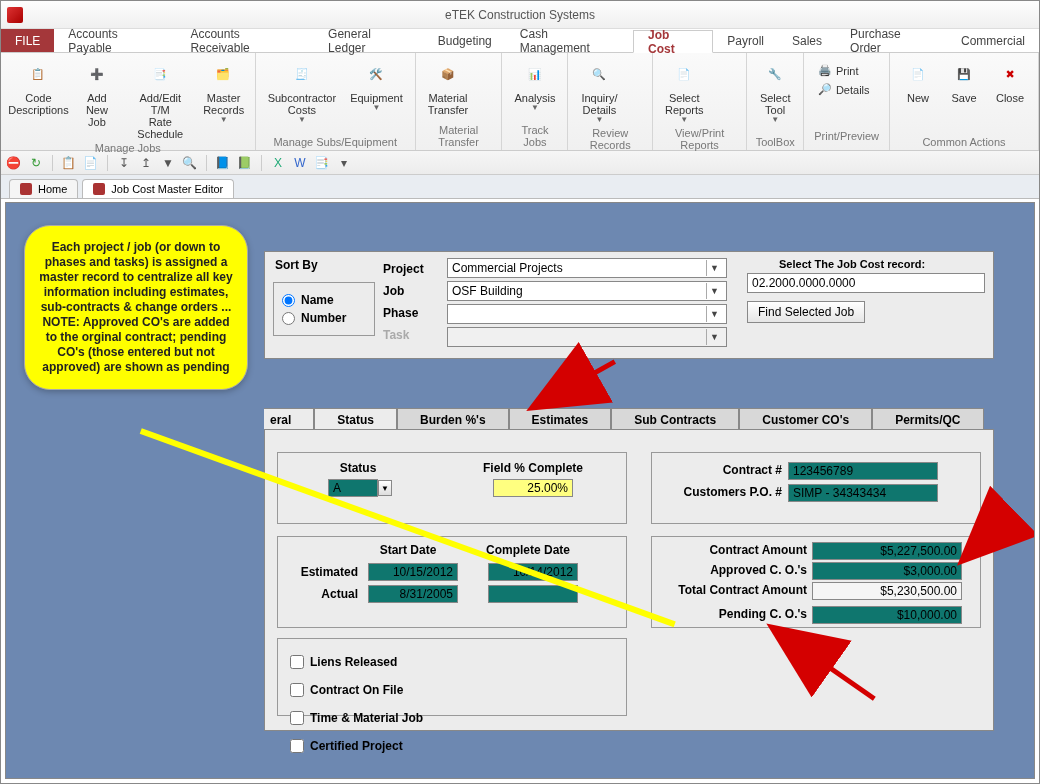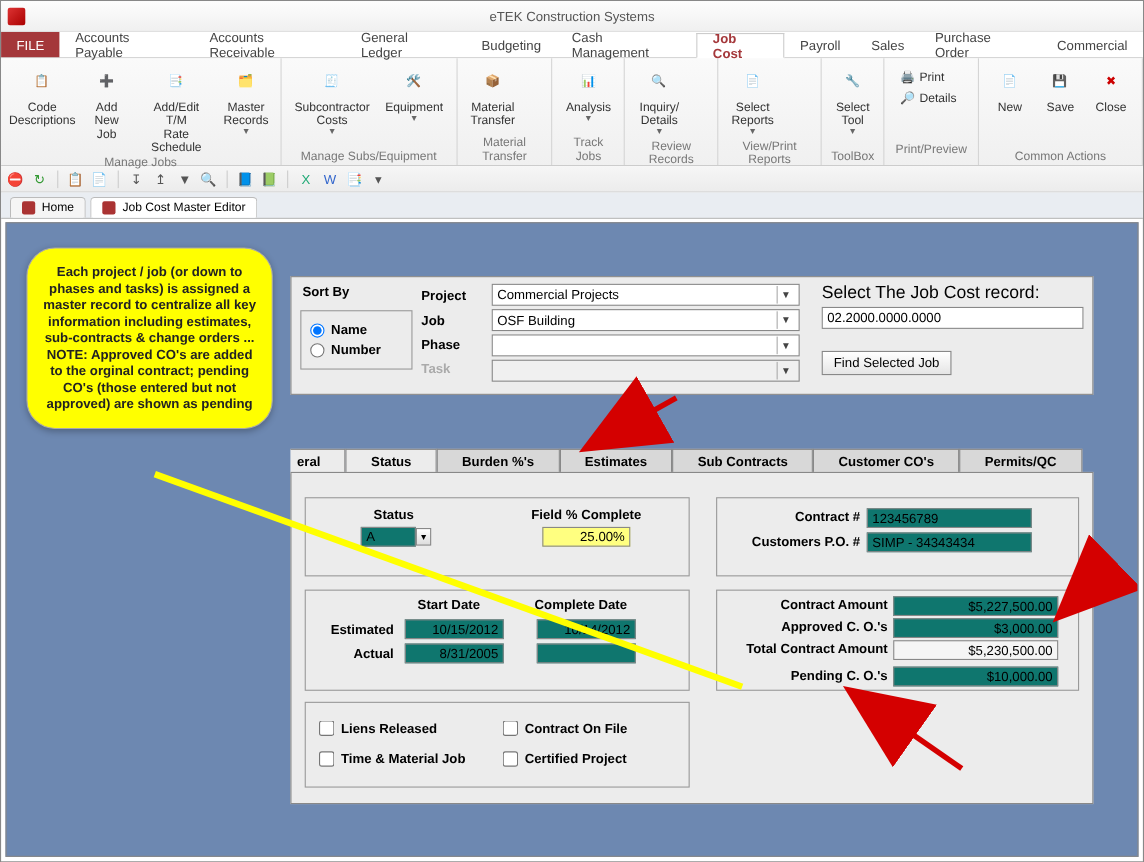--- a/index.html
+++ b/index.html
@@ -51,23 +51,23 @@
   .selpanel { position:absolute; left:258px; top:48px; width:730px; height:108px; background:#ececec; border:1px solid #888; padding:8px; }
   .sortbox { position:absolute; left:8px; top:30px; width:102px; border:1px solid #999; background:#ececec; padding:6px 8px; }
   .sortbox label { display:flex; align-items:center; gap:6px; font-size:12px; margin:4px 0; font-weight:bold; cursor:pointer;}
   .projlbls { position:absolute; left:118px; top:6px; width:60px; }
   .projlbls div { height:22px; font-weight:bold; font-size:12px; display:flex; align-items:center; }
   .task-disabled { color:#aaa; }
   .combos { position:absolute; left:182px; top:6px; }
   .combo { height:20px; width:280px; border:1px solid #888; background:#fff; display:flex; align-items:center; justify-content:space-between; padding:0 4px; margin-bottom:3px; font-size:12px; cursor:pointer; }
   .combo .arr { width:16px; height:16px; border-left:1px solid #aaa; display:flex; align-items:center; justify-content:center; font-size:9px; color:#444;}
   .rightsel { position:absolute; right:8px; top:6px; width:238px; }
-  .rightsel .hd { font-weight:normal; font-size:16px; margin-bottom:3px; }
+  .rightsel .hd { font-weight:bold; font-size:11px; margin-bottom:3px;margin-left:32px; }
   .rightsel input { width:100%; height:20px; border:1px solid #888; padding:0 4px; font-size:12px; background:#fff; }
-  .findbtn { margin-top:20px; padding:3px 10px; border:1px solid #888; background:linear-gradient(#fff,#e5e5e5); font-size:12px; cursor:pointer; }
+  .findbtn { margin-top:8px; padding:3px 10px; border:1px solid #888; background:linear-gradient(#fff,#e5e5e5); font-size:12px; cursor:pointer; }
   .sorthd { position:absolute; left:10px; top:6px; font-weight:bold; font-size:12px;}
   
   
   .formtabs { position:absolute; left:258px; top:204px; width:730px; display:flex; }
   .ftab { border:1px solid #888; border-bottom:none; background:#d8d8d8; padding:4px 22px; font-size:12px; font-weight:bold; cursor:pointer; position:relative; top:1px; }
   .ftab.active { background:#ececec; }
   .ftab.partial { border-left:none; background:#ececec; border-right:1px solid #888;}
   
   
   .formbody { position:absolute; left:258px; top:226px; width:730px; min-height:302px; background:#ececec; border:1px solid #888; padding:12px; }
@@ -78,21 +78,21 @@
   .fs4 { left:386px; top:106px; width:330px; height:92px; }
   .fs5 { left:12px; top:208px; width:350px; height:78px; padding:10px 12px;}
   .lblr { position:absolute; font-size:12px; font-weight:bold; text-align:right; }
   .valbox { position:absolute; height:18px; border:1px solid #888; background:#0f766e; font-size:12px; padding:0 4px; display:flex; align-items:center; justify-content:flex-end; }
   .valbox.left { justify-content:flex-start; }
   .valbox.readonly { background:#f5f5f5; }
   .valbox.yellow { background:#ffff80; justify-content:flex-end; }
   .dropdown-arr { width:14px; height:16px; border:1px solid #888; background:linear-gradient(#fff,#ddd); display:flex; align-items:center; justify-content:center; font-size:8px; position:absolute;}
   .chk { display:flex; align-items:center; gap:6px; font-size:12px; font-weight:bold; margin:6px 0; cursor:pointer;}
   .chk input { width:14px; height:14px; }
-  .chkgrid { display:grid; grid-template-columns:1fr 1fr; gap:2px 10px;}
+  .chkgrid { display:grid; grid-template-columns:1fr; gap:2px 10px;}
   
   
   .svgoverlay { position:absolute; left:0; top:0; width:100%; height:100%; pointer-events:none; }
 </style>
 </head>
 <body>
 
 <div class="frame">
   <div class="titlebar">
     <div class="app-icon"></div>

